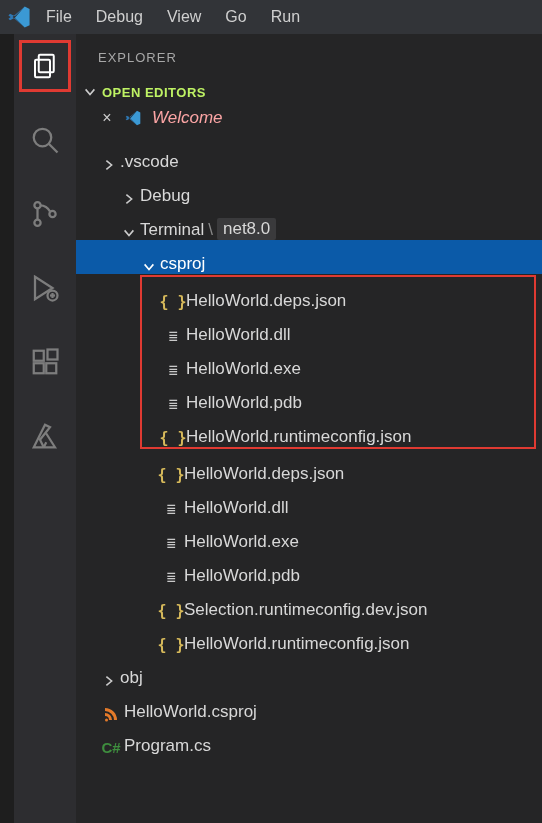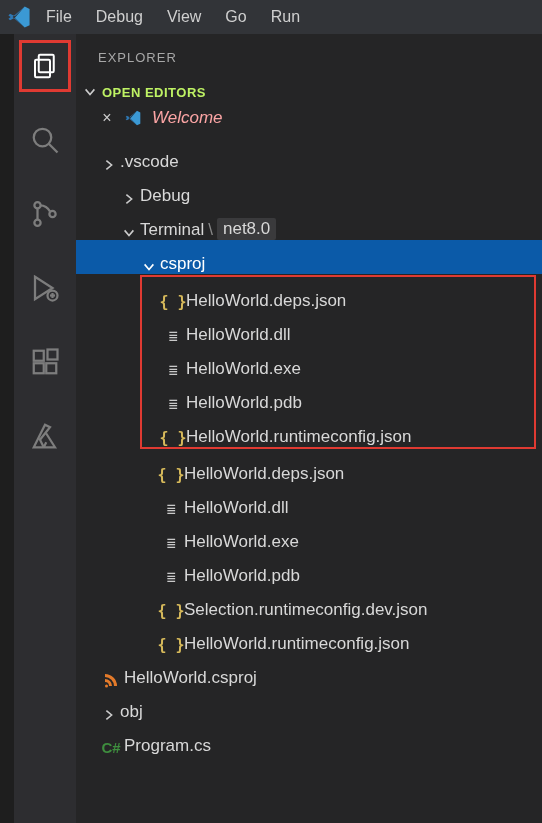--- a/index.html
+++ b/index.html
@@ -324,39 +324,39 @@
           <span class="label">Selection.runtimeconfig.dev.json</span>
         </div>
       <div class="row">
           <span class="indent" style="width:74px;"></span>
           <span class="icon ic-json">{ }</span>
           <span class="label">HelloWorld.runtimeconfig.json</span>
         </div>
 
       <div class="row">
         <span class="indent" style="width:14px;"></span>
+        <span class="chev">
+            <svg viewBox="0 0 16 16">
+              <path d="M5 3l6 5-6 5" fill="none" stroke="#ccc" stroke-width="1.8"></path>
+            </svg>
+          </span>
+        <span class="label">obj</span>
+      </div>
+
+      <div class="row">
+        <span class="indent" style="width:14px;"></span>
         <span class="icon ic-rss">
           <svg width="16" height="16" viewBox="0 0 16 16">
               <path fill="#e37a2a" d="M2 2a12 12 0 0 1 12 12h-3A9 9 0 0 0 2 5V2zm0 5a7 7 0 0 1 7 7H6a4 4 0 0 0-4-4V7zm1.5 5.5A1.5 1.5 0 1 1 2 14a1.5 1.5 0 0 1 1.5-1.5z"></path>
             </svg>
         </span>
         <span class="label">HelloWorld.csproj</span>
       </div>
 
       <div class="row">
         <span class="indent" style="width:14px;"></span>
-        <span class="chev">
-            <svg viewBox="0 0 16 16">
-              <path d="M5 3l6 5-6 5" fill="none" stroke="#ccc" stroke-width="1.8"></path>
-            </svg>
-          </span>
-        <span class="label">obj</span>
-      </div>
-
-      <div class="row">
-        <span class="indent" style="width:14px;"></span>
         <span class="icon ic-cs">C#</span>
         <span class="label">Program.cs</span>
       </div>
 
     </div>
   </div>
 </div>
 
 </body></html>

